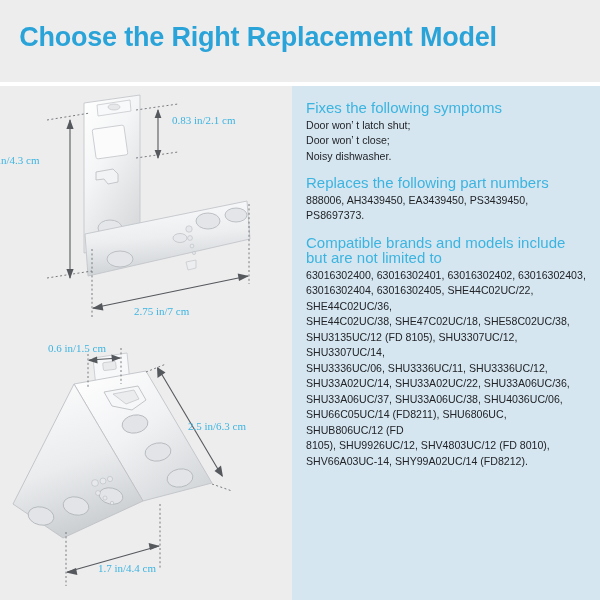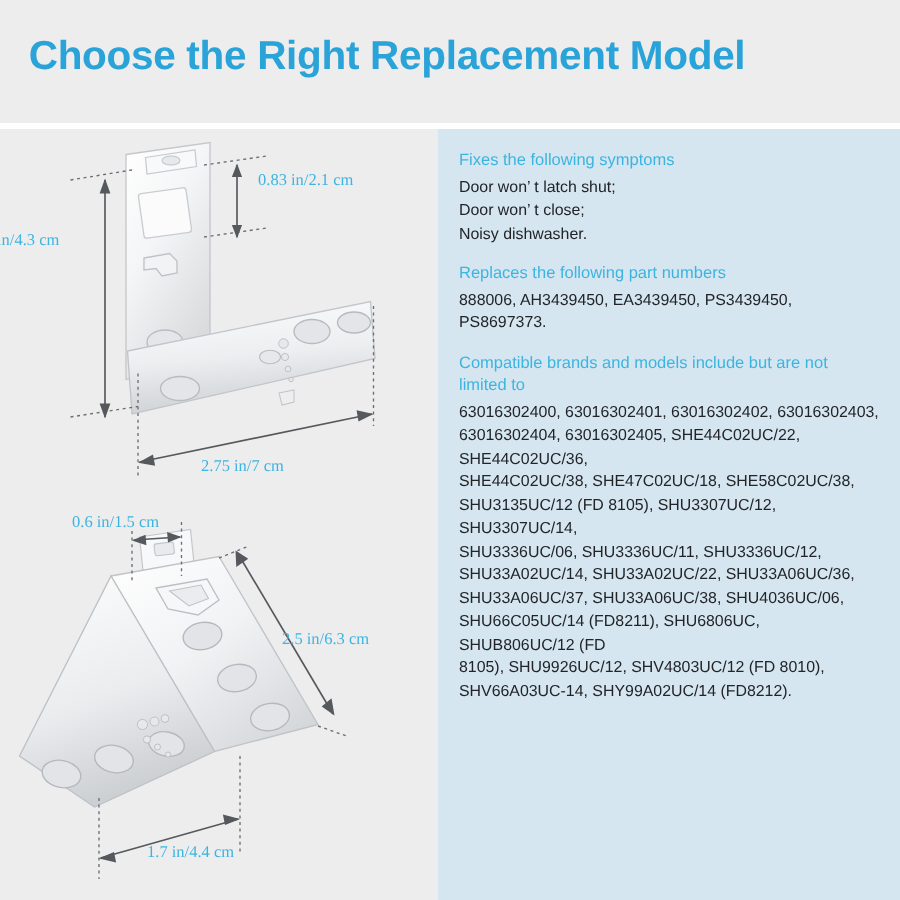--- a/index.html
+++ b/index.html
@@ -78,21 +78,21 @@
   #info-panel {
     position: absolute;
     left: 292px; top: 86px;
     width: 308px; height: 514px;
     background: #d5e6f0;
     box-sizing: border-box;
     padding: 14px 14px 0 14px;
   }
   .section-head {
     color: #3cb4e0;
-    font-size: 11px;
+    font-size: 15px;
     line-height: 15.5px;
     margin: 0 0 2px 0;
     font-family: "Liberation Sans", sans-serif;
   }
   .body-line {
     color: #222428;
     font-size: 10.6px;
     line-height: 15.5px;
     margin: 0;
     font-family: Liberation Sans, sans-serif;

